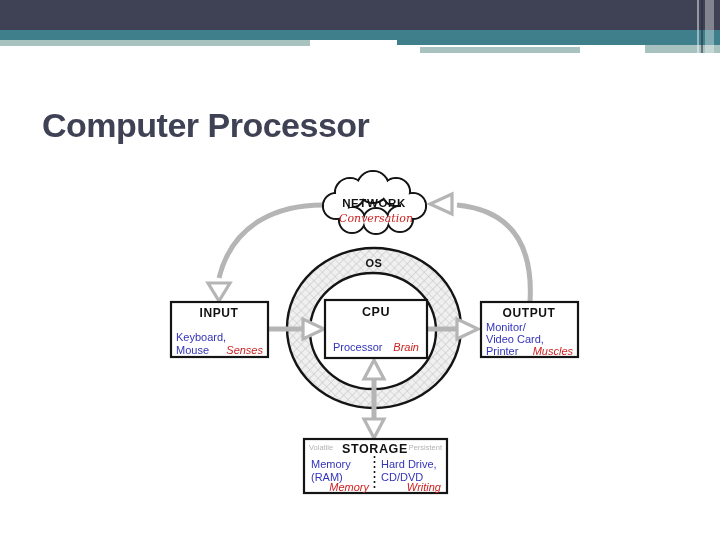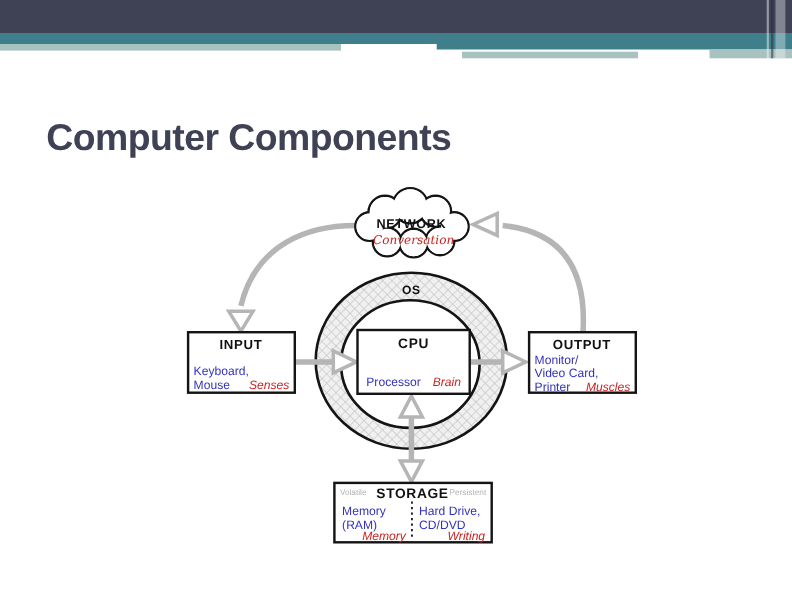--- a/index.html
+++ b/index.html
@@ -37,21 +37,21 @@
   <div class="band" id="band-dark"></div>
   <div class="band" id="band-teal"></div>
   <div class="band" id="band-sage-left"></div>
   <div class="band" id="band-teal-right"></div>
   <div class="band" id="band-sage-mid"></div>
   <div class="band" id="band-sage-right"></div>
   <div class="band" id="stripe-light1"></div>
   <div class="band" id="stripe-dark1"></div>
   <div class="band" id="stripe-light2"></div>
 
-  <h1 class="title">Computer Components</h1>
+  <h1 class="title">Computer Processor</h1>
 
   <svg class="diagram" width="720" height="540" viewBox="0 0 720 540">
     <defs>
       <pattern id="hatch" width="6" height="6" patternUnits="userSpaceOnUse" patternTransform="rotate(45)">
         <rect width="6" height="6" fill="#f0f0f0"></rect>
         <path d="M0 0 H6 M0 0 V6" stroke="#c6c6c6" stroke-width="1.2"></path>
       </pattern>
     </defs>
 
     <path d="M 323 205 C 281 205, 233 221, 219 278" fill="none" stroke="#B5B5B5" stroke-width="5"></path>

